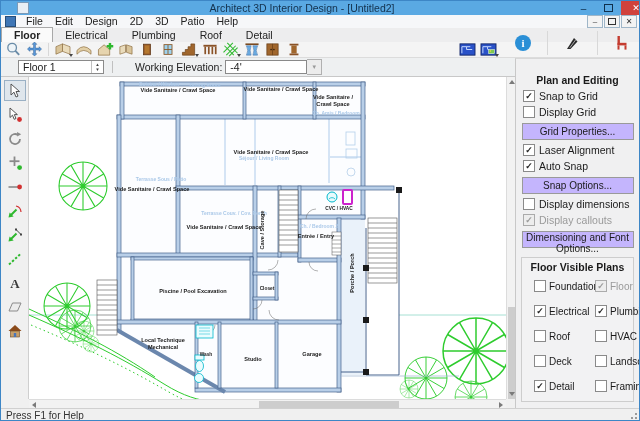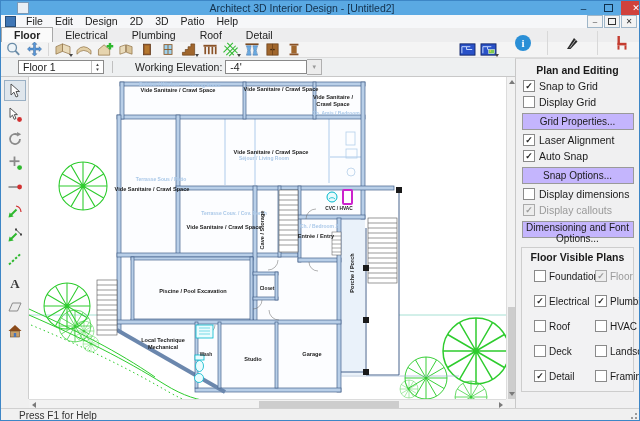--- a/index.html
+++ b/index.html
@@ -88,34 +88,34 @@
   .vthumb{position:absolute;left:1px;top:230px;width:7px;height:110px;background:#cdcdcd;}
   .hthumb{position:absolute;left:230px;top:1px;width:140px;height:7px;background:#cdcdcd;}
   .sarr{position:absolute;width:0;height:0;}
   .sarr.up{left:2px;top:3px;border-left:3px solid transparent;border-right:3px solid transparent;border-bottom:4px solid #7a7a7a;}
   .sarr.down{left:2px;bottom:3px;border-left:3px solid transparent;border-right:3px solid transparent;border-top:4px solid #7a7a7a;}
   .sarr.left{left:3px;top:2px;border-top:3px solid transparent;border-bottom:3px solid transparent;border-right:4px solid #7a7a7a;}
   .sarr.right{right:3px;top:2px;border-top:3px solid transparent;border-bottom:3px solid transparent;border-left:4px solid #7a7a7a;}
   
   .rpanel{position:absolute;left:514px;top:57px;width:124px;height:350px;background:#f0f0f1;
           border-left:1px solid #c8c8c8;border-top:1px solid #d8d8d8;box-sizing:border-box;
-          padding-top:3px;}
+          padding-top:13px;}
   .ptitle{text-align:center;font-size:10.5px;font-weight:bold;color:#1a1a1a;margin:2px 0 4px 0;}
   .rpanel .cb{margin:4px 0 4px 7px;}
   .pbtn{display:block;width:112px;margin:5px auto 4px auto;height:17px;font-size:10px;
         font-family:"Liberation Sans",sans-serif;background:#c4b5fd;border:1px solid #9a9a9a;
         padding:0;color:#1a1a1a;}
   .grpbox{margin:9px 5px 0 5px;border:1px solid #cdcdcd;padding:3px 0 5px 0;background:#f2f2f3;}
   .grpgrid{display:grid;grid-template-columns:61px 51px;row-gap:5px;padding-left:5px;margin-top:3px;}
   .grpgrid .cb{font-size:10px;gap:3px;}
   
   .statusbar{position:absolute;left:0;top:407px;width:638px;height:13px;background:#f0f0f0;
              border-top:1px solid #d0d0d0;display:flex;align-items:center;font-size:10px;
              color:#333;box-sizing:border-box;}
-  .statusbar span{padding-left:18px;text-align:center;}
+  .statusbar span{padding-left:5px;text-align:center;}
   .grip{position:absolute;right:1px;bottom:1px;}
 </style>
 </head>
 <body>
 
 <div id="win">
 
   <div class="titlebar">
     <span class="appicon"></span>
     <span class="title">Architect 3D Interior Design - [Untitled2]</span>

